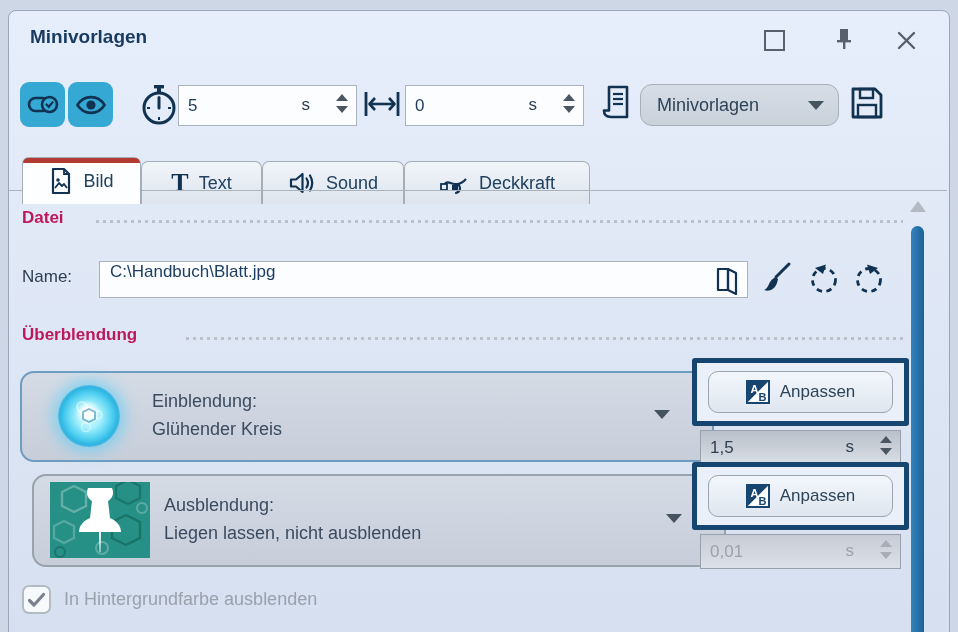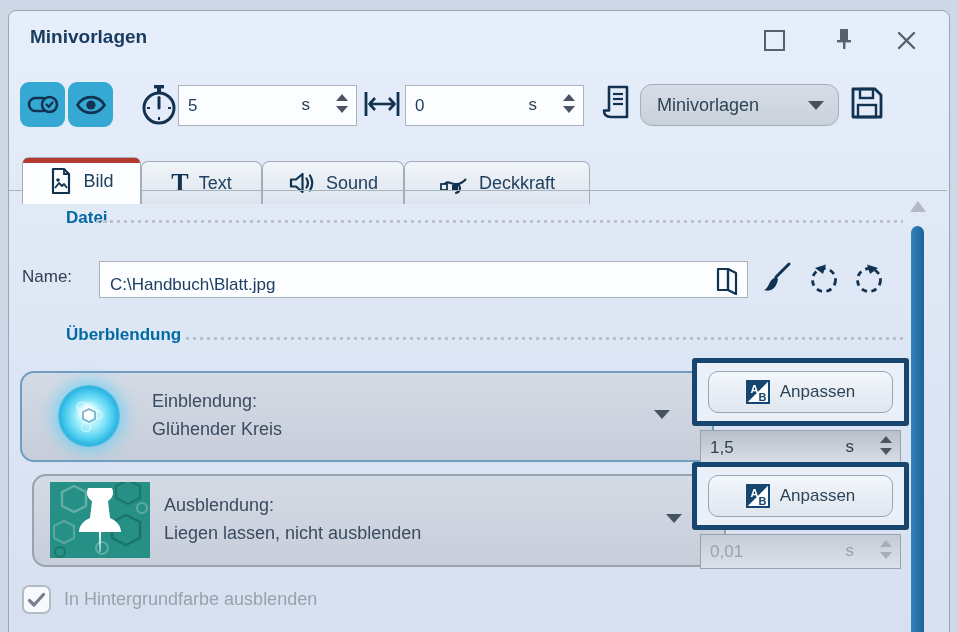--- a/index.html
+++ b/index.html
@@ -22,25 +22,25 @@
   .tri-up.dis{border-bottom-color:#a7aeb8}.tri-dn.dis{border-top-color:#a7aeb8}
   .dropdown{background:linear-gradient(#d6dde6,#c9d1db);border:1px solid #a6aeb8;border-radius:12px;
     display:flex;align-items:center;font-size:18px;color:#2e4356;padding-left:16px;}
   .ddarrow{width:0;height:0;border-left:8px solid transparent;border-right:8px solid transparent;border-top:9px solid #45525f;}
   .tab{border:1px solid #a4adb8;border-bottom:none;border-radius:7px 7px 0 0;
     background:linear-gradient(#f1f5fa,#dde4ed);display:flex;align-items:center;justify-content:center;gap:10px;
     font-size:18px;color:#20415f;margin-top:12px;}
   .tab.active{background:#fcfeff;z-index:3;}
   .redbar{position:absolute;left:0;top:0;right:0;height:5px;background:#b23a31;border-radius:6px 6px 0 0;}
   .tabline{left:9px;top:190px;width:938px;height:1px;background:#a9b3bd;z-index:1;}
-  .sechead{font-size:17px;font-weight:bold;color:#0369a1;margin-left:44px;}
+  .sechead{font-size:17px;font-weight:bold;color:#be185d;}
   .dotline{height:3px;background:repeating-linear-gradient(90deg,#bac1c9 0 3px,transparent 3px 7px);}
   .namefield{background:#fbfdff;border:1px solid #a9b2bd;}
   .namefield input{border:none;outline:none;background:transparent;font-family:"Liberation Sans",sans-serif;
-    font-size:17px;color:#1d3f63;width:100%;padding:13px 44px 0 10px;}
+    font-size:17px;color:#1d3f63;width:100%;padding:0 44px 0 10px;}
   .transrow{border-radius:14px;background:linear-gradient(#d4dbe5,#c7ceda);}
   .transrow .lbl{font-size:18px;color:#3b4b5f;line-height:28px;}
   .adjwrap{border:5px solid #16456f;background:#e9f0fa;border-radius:3px;display:flex;align-items:center;justify-content:center;}
   .adjbtn{width:183px;height:40px;border:1px solid #9ba4af;border-radius:10px;
     background:linear-gradient(#f3f7fc,#dfe6ef);display:flex;align-items:center;justify-content:center;gap:10px;
     font-size:17px;color:#2e4457;}
   .spin2{border:1px solid #99a1ab;}
   .spin2 input{font-size:17px;}
   .checkbox{width:25px;height:25px;border:2px solid #b3bac2;border-radius:7px;background:#f7fafd;
     display:flex;align-items:center;justify-content:center;}

